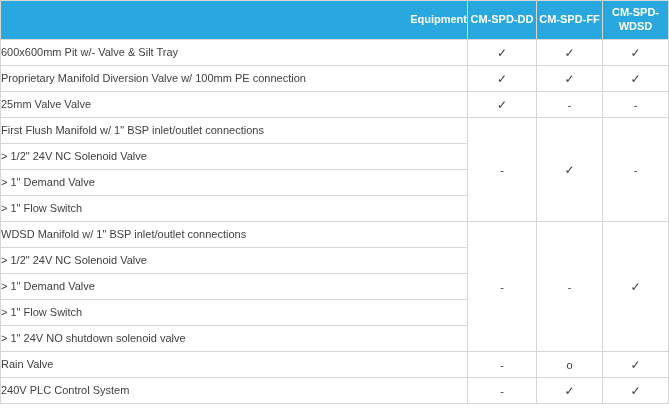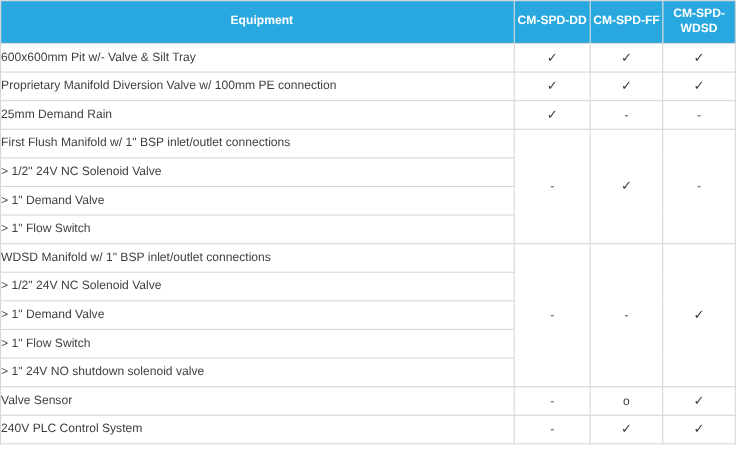--- a/index.html
+++ b/index.html
@@ -29,21 +29,21 @@
     background: #29a8df;
     color: #ffffff;
     font-weight: bold;
     font-size: 11px;
     height: 38px;
     border: 1px solid #29a8df;
     text-align: center;
     line-height: 1.25;
   }
   thead th.equip-head {
-    text-align: center;
+    text-align: right;
     padding-left: 8px;
   }
   td.equip {
     text-align: left;
     padding: 0 8px;
     height: 25px;
     line-height: 1.3;
     color: #3f3f3f;
     font-size: 11px;
     margin-top: 40px;
@@ -98,21 +98,21 @@
     </tr>
 
     <tr>
       <td class="equip">Proprietary Manifold Diversion Valve w/ 100mm PE connection</td>
       <td class="mark"><span class="check">✓</span></td>
       <td class="mark"><span class="check">✓</span></td>
       <td class="mark"><span class="check">✓</span></td>
     </tr>
 
     <tr>
-      <td class="equip">25mm Demand Rain</td>
+      <td class="equip">25mm Valve Valve</td>
       <td class="mark"><span class="check">✓</span></td>
       <td class="mark"><span class="dash">-</span></td>
       <td class="mark"><span class="dash">-</span></td>
     </tr>
 
     <tr>
       <td class="equip">First Flush Manifold w/ 1" BSP inlet/outlet connections</td>
       <td class="mark" rowspan="4"><span class="dash">-</span></td>
       <td class="mark" rowspan="4"><span class="check">✓</span></td>
       <td class="mark" rowspan="4"><span class="dash">-</span></td>
@@ -140,21 +140,21 @@
       <td class="equip">&gt; 1" Demand Valve</td>
     </tr>
     <tr>
       <td class="equip">&gt; 1" Flow Switch</td>
     </tr>
     <tr>
       <td class="equip">&gt; 1" 24V NO shutdown solenoid valve</td>
     </tr>
 
     <tr>
-      <td class="equip">Valve Sensor</td>
+      <td class="equip">Rain Valve</td>
       <td class="mark"><span class="dash">-</span></td>
       <td class="mark"><span class="circle">o</span></td>
       <td class="mark"><span class="check">✓</span></td>
     </tr>
 
     <tr>
       <td class="equip">240V PLC Control System</td>
       <td class="mark"><span class="dash">-</span></td>
       <td class="mark"><span class="check">✓</span></td>
       <td class="mark"><span class="check">✓</span></td>

